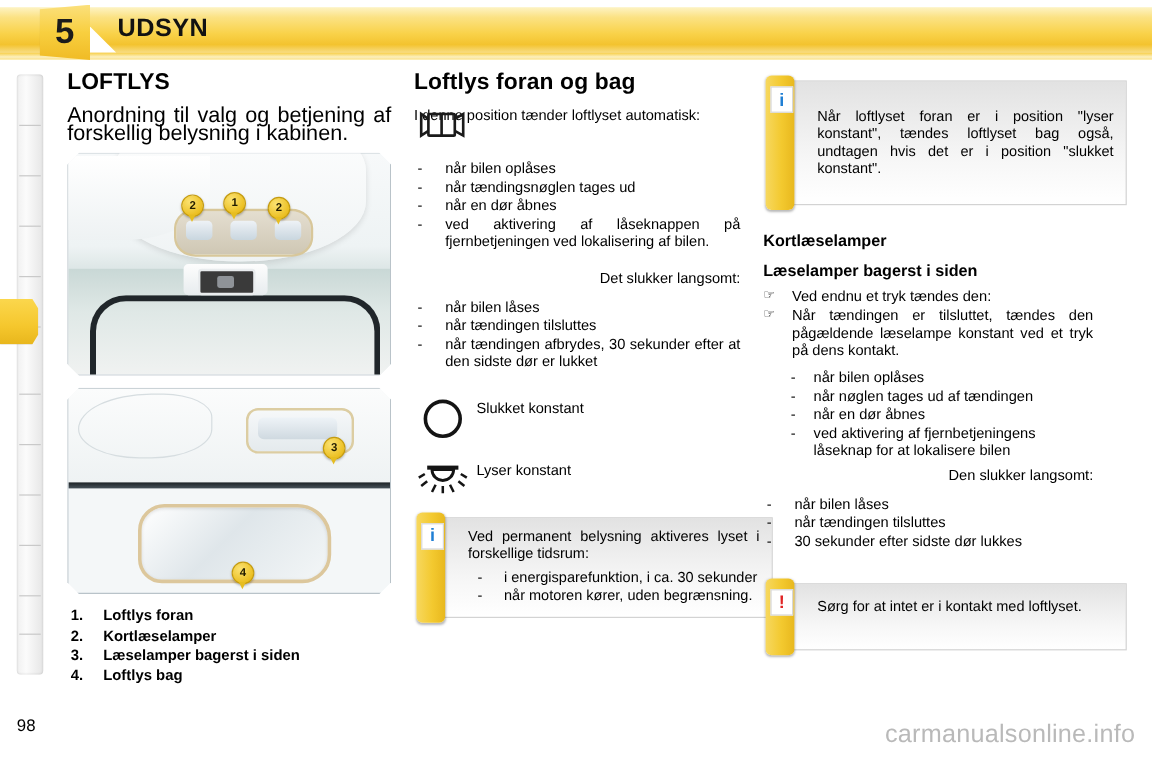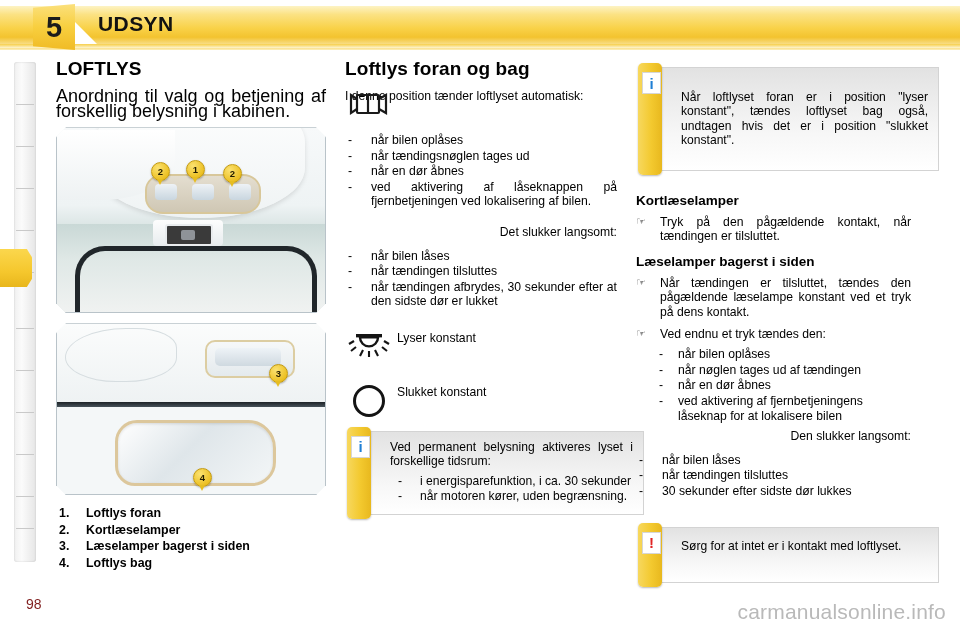--- a/index.html
+++ b/index.html
@@ -263,21 +263,21 @@
   .note p:last-child{margin-bottom:0;}
   .note ul.dash{margin-bottom:0;}
   .note ul.dash > li{font-size:12.1px;line-height:14.4px;text-align:justify;padding-left:30px;}
   .note ul.dash > li:before{left:8px;}
 
   .note-right{width:247px;}
   .note-mid{width:243px;}
 
   
   .pageno{
-    position:absolute;left:26px;top:596px;font-size:14px;color:#7f1d1d;
+    position:absolute;left:14px;top:596px;font-size:14px;color:#000000;
   }
   .watermark{
     position:absolute;right:14px;top:600px;
     font-size:21px;color:#b9b9b9;letter-spacing:.2px;
   }
 </style>
 </head>
 <body>
 
 <div class="header">
@@ -368,70 +368,67 @@
   </ul>
 
   <p class="body-l" style="margin-top:16px">Det slukker langsomt:</p>
 
   <ul class="dash just">
     <li>når bilen låses</li>
     <li>når tændingen tilsluttes</li>
     <li>når tændingen afbrydes, 30 sekunder efter at den sidste dør er lukket</li>
   </ul>
 
+  <div class="iconrow" style="margin-top:24px;min-height:30px">
+    <span class="icon-off"></span>
+    <div class="txt iconlabel" style="margin-left:52px;margin-top:4px">Slukket konstant</div>
+  </div>
+
   <div class="iconrow" style="margin-top:22px;min-height:30px">
     <span class="icon-on">
       <svg width="44" height="28" viewBox="0 0 44 28">
         <rect x="9" y="3" width="26" height="3.4" fill="#141414"></rect>
         <path d="M13 6.4 a9 9 0 0 0 18 0 z" fill="none" stroke="#141414" stroke-width="2.4"></path>
         <line x1="7" y1="10" x2="2" y2="13" stroke="#141414" stroke-width="2.1"></line>
         <line x1="9" y1="16" x2="4" y2="20" stroke="#141414" stroke-width="2.1"></line>
         <line x1="16" y1="19" x2="13" y2="25" stroke="#141414" stroke-width="2.1"></line>
         <line x1="22" y1="20" x2="22" y2="26" stroke="#141414" stroke-width="2.1"></line>
         <line x1="28" y1="19" x2="31" y2="25" stroke="#141414" stroke-width="2.1"></line>
         <line x1="35" y1="16" x2="40" y2="20" stroke="#141414" stroke-width="2.1"></line>
         <line x1="37" y1="10" x2="42" y2="13" stroke="#141414" stroke-width="2.1"></line>
       </svg>
     </span>
     <div class="txt iconlabel" style="margin-left:52px;margin-top:5px">Lyser konstant</div>
   </div>
 
-  <div class="iconrow" style="margin-top:24px;min-height:30px">
-    <span class="icon-off"></span>
-    <div class="txt iconlabel" style="margin-left:52px;margin-top:4px">Slukket konstant</div>
-  </div>
-
   <div class="note note-mid" style="margin-left:10px;margin-top:16px">
     <div class="flap"></div>
     <div class="badge info">i</div>
     <p>Ved permanent belysning aktiveres lyset i forskellige tidsrum:</p>
     <ul class="dash">
       <li>i energisparefunktion, i ca. 30 sekunder</li>
       <li>når motoren kører, uden begrænsning.</li>
     </ul>
   </div>
 </div>
 
 <div class="col col-right">
 
   <div class="note note-right" style="margin-left:10px;margin-top:9px;padding-top:22px;padding-bottom:22px">
     <div class="flap"></div>
     <div class="badge info">i</div>
     <p>Når loftlyset foran er i position "lyser konstant", tændes loftlyset bag også, undtagen hvis det er i position "slukket konstant".</p>
   </div>
 
   <h3 class="sub" style="margin-top:22px">Kortlæselamper</h3>
-  <ul class="hand">
-    <li>Tryk på den pågældende kontakt, når tændingen er tilsluttet.</li>
-  </ul>
 
   <h3 class="sub" style="margin-top:10px">Læselamper bagerst i siden</h3>
   <ul class="hand">
+    <li style="margin-bottom:2px">Ved endnu et tryk tændes den:</li>
     <li>Når tændingen er tilsluttet, tændes den pågældende læselampe konstant ved et tryk på dens kontakt.</li>
-    <li style="margin-bottom:2px">Ved endnu et tryk tændes den:</li>
   </ul>
   <ul class="dash indent2">
     <li>når bilen oplåses</li>
     <li>når nøglen tages ud af tændingen</li>
     <li>når en dør åbnes</li>
     <li>ved aktivering af fjernbetjeningens låseknap for at lokalisere bilen</li>
   </ul>
 
   <p class="body-l" style="margin-top:4px">Den slukker langsomt:</p>
   <ul class="dash">

